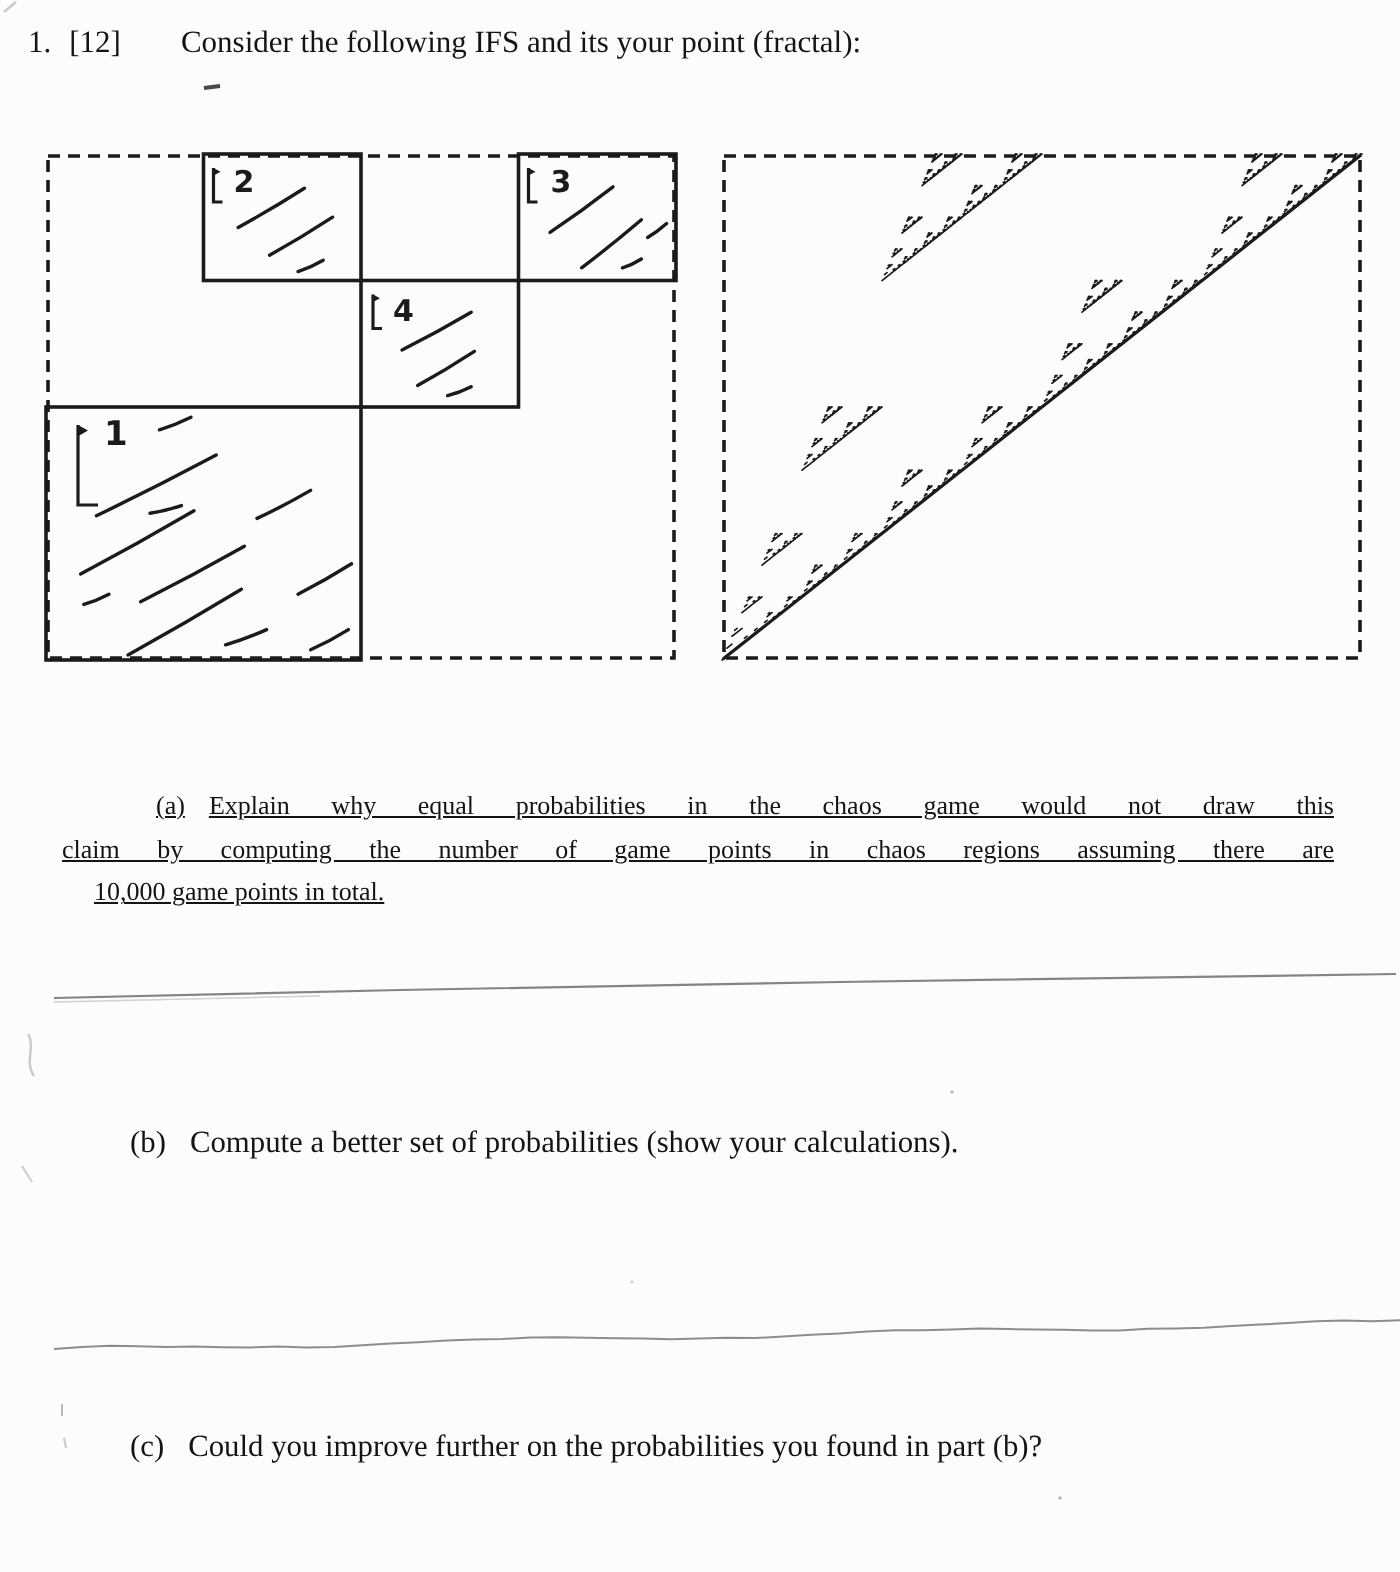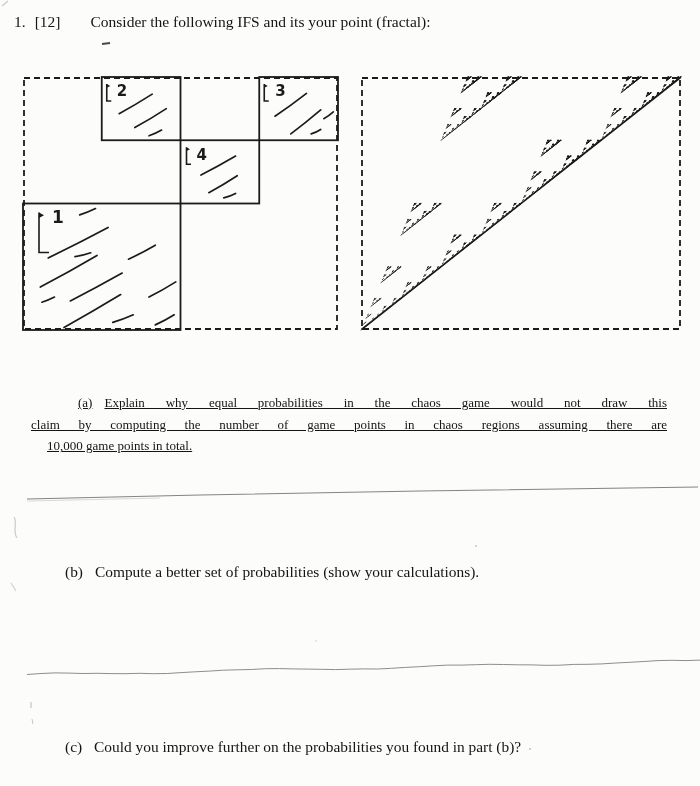--- a/index.html
+++ b/index.html
@@ -20,21 +20,21 @@
     position:absolute; left:31px; top:392px; width:636px;
     font-size:13px; line-height:21.7px;text-decoration:underline;
   }
   .jline{ text-align:justify; text-align-last:justify; }
   .jline.first{ padding-left:47px; }
   .jline.last{ text-align-last:left;margin-left:16px; }
   .q-line{
     position:absolute; left:65px; font-size:15.4px; white-space:nowrap;
   }
   .q-b{ top:563px; }
-  .q-c{ top:738px; }
+  .q-c{ top:715px; }
   .qlabel{ margin-right:12px; }
 </style>
 </head>
 <body>
 
 <div class="page">
 
   <div class="title">
     <span class="t-num">1.</span><span class="t-pts">[12]</span><span>Consider the following IFS and its your point (fractal):</span>
   </div>

